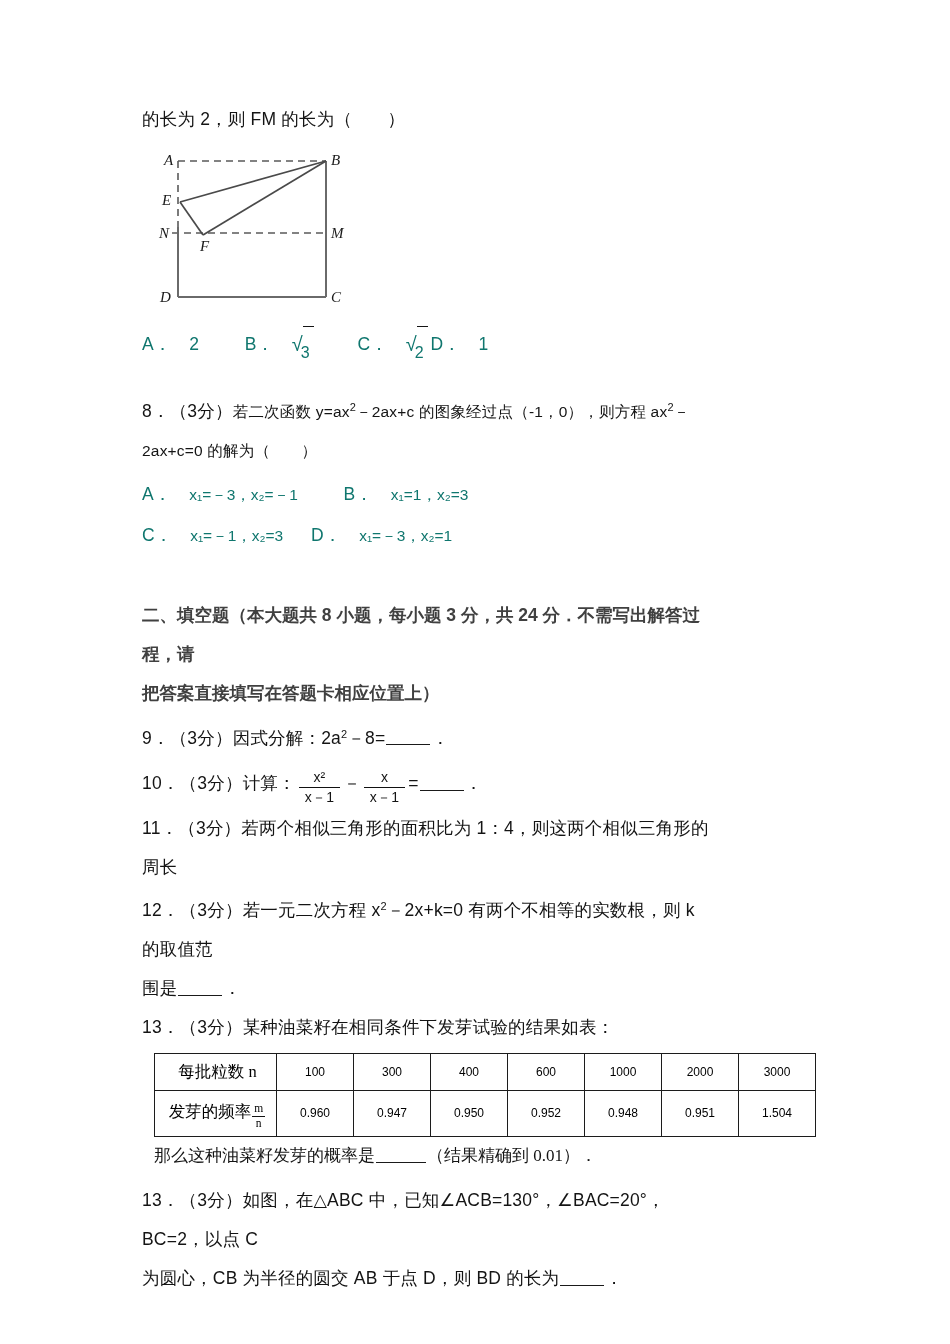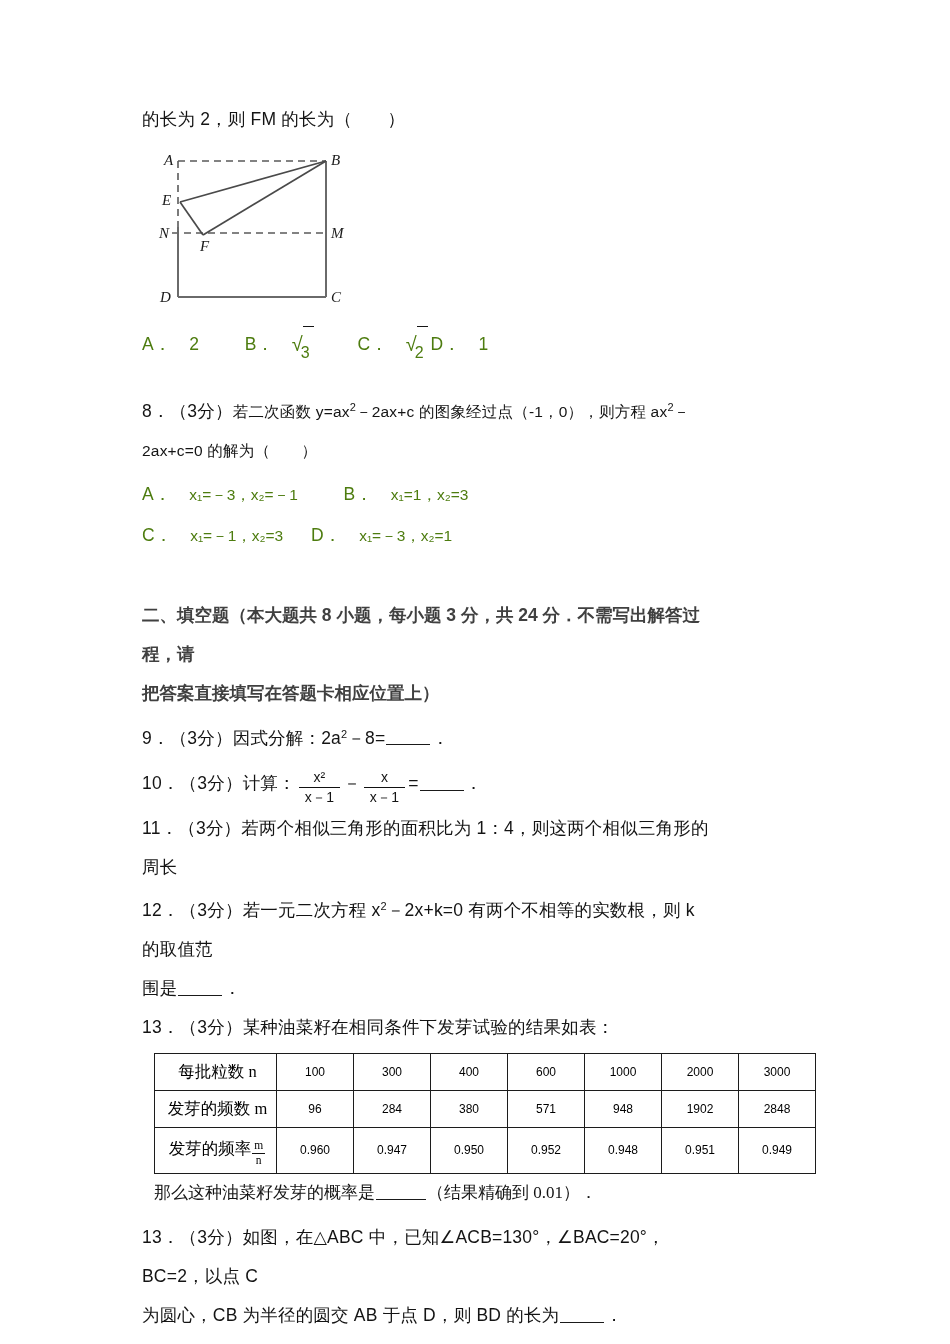--- a/index.html
+++ b/index.html
@@ -58,21 +58,21 @@
     width: 230px;
     height: 175px;
     position: relative;
   }
   .figure-wrap svg { display: block; }
 
   
   .choice-row {
     font-size: 17.5px;
     line-height: 40px;
-    color: #4d7c0f;
+    color: #0f766e;
   }
   .choice-row .gap { display: inline-block; width: 18px; }
   .radical {
     display: inline-block;
     position: relative;
     vertical-align: -1px;
     white-space: nowrap;
   }
   .radical .rsym { font-size: 20px; }
   .radical .rnum {
@@ -251,39 +251,29 @@
       <tr>
         <td class="rowhdr">每批粒数 n</td>
         <td>100</td>
         <td>300</td>
         <td>400</td>
         <td>600</td>
         <td>1000</td>
         <td>2000</td>
         <td>3000</td>
       </tr>
-      <tr>
-        <td class="rowhdr">发芽的频数 m</td>
-        <td>96</td>
-        <td>284</td>
-        <td>380</td>
-        <td>571</td>
-        <td>948</td>
-        <td>1902</td>
-        <td>2848</td>
-      </tr>
       <tr class="rate-row">
         <td class="rowhdr"><span class="nowrap"><span>发芽的频率</span><span class="frac small"><span class="num">m</span><span class="den">n</span></span></span></td>
         <td>0.960</td>
         <td>0.947</td>
         <td>0.950</td>
         <td>0.952</td>
         <td>0.948</td>
         <td>0.951</td>
-        <td>0.949</td>
+        <td>1.504</td>
       </tr>
     </tbody>
   </table>
 
   <div class="serif-line">
     <span>那么这种油菜籽发芽的概率是</span><span class="blank-m"></span><span>（结果精确到 0.01）．</span>
   </div>
 
   <div class="qline" style="margin-top:8px;">
     <span>13．</span><span>（3分）</span><span>如图，在△ABC 中，已知∠ACB=130°，∠BAC=20°，BC=2，以点 C</span>

